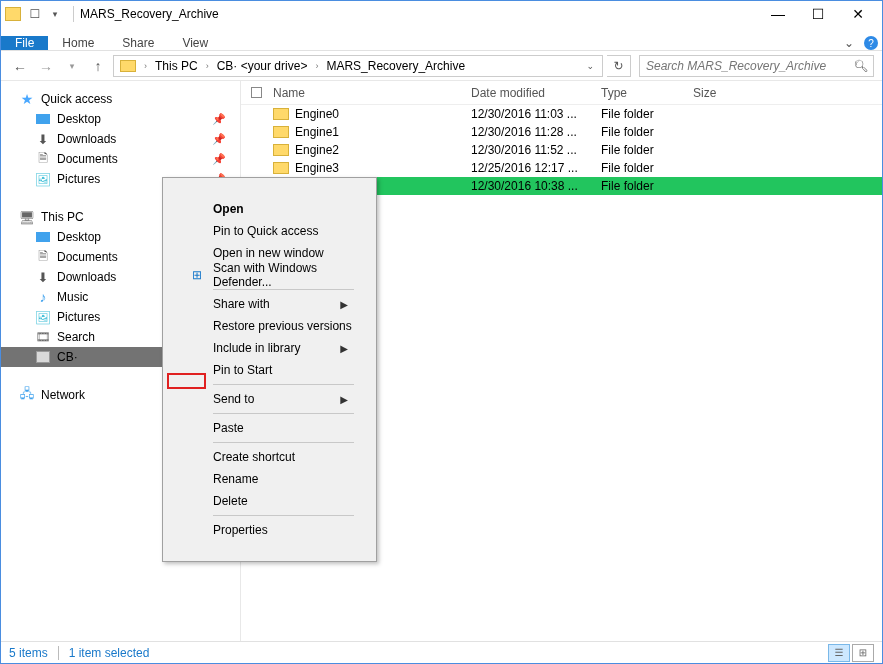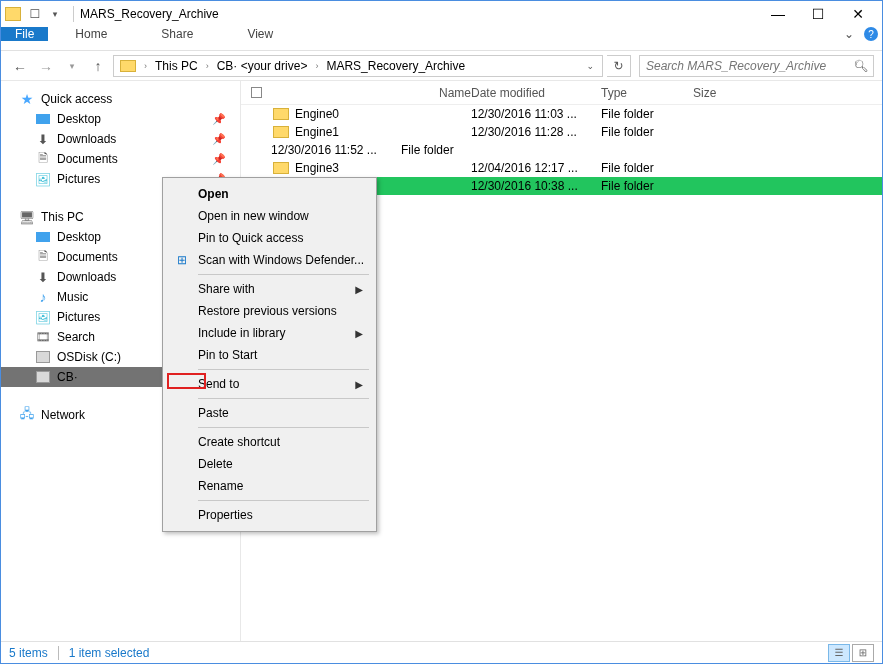--- a/index.html
+++ b/index.html
@@ -8,23 +8,23 @@
 
 .titlebar { height: 26px; background: #fff; display: flex; align-items: center; padding: 0 4px; }
 .titlebar .folder-icon { width: 16px; height: 14px; background: #ffd96a; border: 1px solid #d8b13a; margin-right: 6px; }
 .titlebar .qat-icon { width: 16px; height: 16px; display: flex; align-items: center; justify-content: center; color: #555; margin-right: 4px; }
 .titlebar .divider { width: 1px; height: 16px; background: #ccc; margin: 0 6px; }
 .titlebar .title { color: #000; }
 .titlebar .win-controls { margin-left: auto; display: flex; }
 .titlebar .win-btn { width: 40px; height: 26px; display: flex; align-items: center; justify-content: center; font-size: 14px; font-family: "Segoe UI Symbol", sans-serif; }
 
 
-.ribbon { height: 24px; display: flex; align-items: flex-start; border-bottom: 1px solid #e1e1e1; }
+.ribbon { height: 24px; display: flex; align-items: flex-end; border-bottom: 1px solid #e1e1e1; }
 .ribbon .file-tab { background: #1979ca; color: #fff; padding: 0 14px; display: flex; align-items: center; }
-.ribbon .tab { padding: 0 27px; display: flex; align-items: center; color: #444; }
+.ribbon .tab { padding: 0 14px; display: flex; align-items: center; color: #444; }
 .ribbon .spacer { flex: 1; }
 .ribbon .help { width: 22px; display: flex; align-items: center; justify-content: center; }
 .ribbon .expand { width: 22px; display: flex; align-items: center; justify-content: center; color: #555; }
 .help-circle { width: 14px; height: 14px; border-radius: 50%; background: #2e8ae6; color: #fff; font-size: 10px; display: flex; align-items: center; justify-content: center; }
 
 
 .navbar { height: 30px; display: flex; align-items: center; padding: 0 8px; gap: 4px; border-bottom: 1px solid #e8e8e8; }
 .nav-btn { width: 22px; height: 22px; display: flex; align-items: center; justify-content: center; color: #999; font-size: 14px; }
 .nav-btn.enabled { color: #555; }
 .addr { flex: 1; height: 22px; border: 1px solid #ccc; display: flex; align-items: center; padding: 0 2px; }
@@ -56,34 +56,34 @@
 .i-music { color: #40a2ed; font-size: 14px; }
 .i-video { color: #555; font-size: 12px; }
 .i-pc { color: #666; font-size: 13px; }
 .i-disk { width: 14px; height: 12px; background: #d9d9d9; border: 1px solid #999; }
 .i-net { color: #40a2ed; font-size: 13px; }
 
 
 .files { flex: 1; }
 .fhead { height: 24px; display: flex; align-items: center; color: #555; border-bottom: 1px solid #eee; }
 .fcol-check { width: 30px; display: flex; justify-content: center; }
-.fcol-name { width: 200px; padding-left: 2px; text-align: right; }
+.fcol-name { width: 200px; padding-left: 2px; }
 .fcol-date { width: 130px; }
 .fcol-type { width: 92px; }
 .fcol-size { width: 80px; }
 .chk { width: 11px; height: 11px; border: 1px solid #888; display: inline-block; position: relative; }
 .chk.checked::after { content: "✓"; position: absolute; top: -3px; left: 0; font-size: 11px; }
 
 .frow { height: 18px; display: flex; align-items: center; }
 .frow.selected { background: #22c55e; }
 .frow .fname { display: flex; align-items: center; }
 .frow .ffolder { width: 16px; height: 12px; background: #ffd96a; border: 1px solid #d8b13a; margin-right: 6px; }
 
 
-.ctxmenu { position: absolute; left: 161px; top: 176px; width: 215px; background: #f0f0f0; border: 1px solid #a0a0a0; box-shadow: 2px 2px 4px rgba(0,0,0,0.25); padding: 5px; }
+.ctxmenu { position: absolute; left: 161px; top: 176px; width: 215px; background: #f0f0f0; border: 1px solid #a0a0a0; box-shadow: 2px 2px 4px rgba(0,0,0,0.25); padding: 20px; }
 .ctxmenu .mrow { height: 22px; display: flex; align-items: center; padding-left: 30px; position: relative; }
 .ctxmenu .mrow.hover { background: #d8d8d8; }
 .ctxmenu .msep { height: 1px; background: #c8c8c8; margin: 3px 2px 3px 30px; }
 .ctxmenu .micon { position: absolute; left: 6px; width: 16px; height: 16px; display: flex; align-items: center; justify-content: center; }
 .ctxmenu .marrow { margin-left: auto; margin-right: 8px; font-size: 10px; color: #333; }
 .ctxmenu .mshield { font-size: 12px; color: #1979ca; }
 .redbox { position: absolute; border: 2px solid #e02020; pointer-events: none; }
 
 
 .status { position: absolute; bottom: 0; left: 0; right: 0; height: 22px; border-top: 1px solid #e1e1e1; display: flex; align-items: center; padding: 0 8px; color: #1979ca; }
@@ -216,26 +216,20 @@
               <span class="i-pic">🖼</span>
             </span>
             <span>Pictures</span>
           </div>
           <div class="sb-item indent">
             <span class="sb-icon">
               <span class="i-video">🎞</span>
             </span>
             <span>Search</span>
           </div>
-          <div class="sb-item indent">
-            <span class="sb-icon">
-              <div class="i-disk"></div>
-            </span>
-            <span>OSDisk (C:)</span>
-          </div>
           <div class="sb-item indent selected">
             <span class="sb-icon">
               <div class="i-disk"></div>
             </span>
             <span>CB·  <your drive=""></your></span>
           </div>
         </div>
     </div>
     <div class="sb-group">
       <div class="sb-item">
@@ -271,31 +265,35 @@
           <div class="fcol-name fname">
             <span class="ffolder"></span>
             <span>Engine1</span>
           </div>
           <div class="fcol-date">12/30/2016 11:28 ...</div>
           <div class="fcol-type">File folder</div>
           <div class="fcol-size"></div>
         </div>
         <div class="frow">
           <div class="fcol-check"></div>
+          <div class="fcol-name fname">
+            <span class="ffolder"></span>
+            <span>Engine2</span>
+          </div>
           <div class="fcol-date">12/30/2016 11:52 ...</div>
           <div class="fcol-type">File folder</div>
           <div class="fcol-size"></div>
         </div>
         <div class="frow">
           <div class="fcol-check"></div>
           <div class="fcol-name fname">
             <span class="ffolder"></span>
             <span>Engine3</span>
           </div>
-          <div class="fcol-date">12/04/2016 12:17 ...</div>
+          <div class="fcol-date">12/25/2016 12:17 ...</div>
           <div class="fcol-type">File folder</div>
           <div class="fcol-size"></div>
         </div>
         <div class="frow selected">
           <div class="fcol-check">
             <span class="chk checked"></span>
           </div>
           <div class="fcol-name fname">
             <span class="ffolder"></span>
             <span>Engine4</span>
@@ -306,24 +304,24 @@
         </div>
       </div>
   </div>
 </div>
 
 <div class="ctxmenu">
   <div class="mrow">
       <span style="font-weight:600;">Open</span>
     </div>
   <div class="mrow">
+      <span>Pin to Quick access</span>
+    </div>
+  <div class="mrow">
       <span>Open in new window</span>
-    </div>
-  <div class="mrow">
-      <span>Pin to Quick access</span>
     </div>
   <div class="mrow">
     <span class="micon mshield">⊞</span>
     <span>Scan with Windows Defender...</span>
   </div>
   <div class="msep"></div>
   <div class="mrow">
       <span>Share with</span>
       <span class="marrow">▶</span>
     </div>
@@ -344,24 +342,24 @@
     </div>
   <div class="msep"></div>
   <div class="mrow">
       <span>Paste</span>
     </div>
   <div class="msep"></div>
   <div class="mrow">
       <span>Create shortcut</span>
     </div>
   <div class="mrow">
+      <span>Rename</span>
+    </div>
+  <div class="mrow">
       <span>Delete</span>
-    </div>
-  <div class="mrow">
-      <span>Rename</span>
     </div>
   <div class="msep"></div>
   <div class="mrow">
       <span>Properties</span>
     </div>
 </div>
 <div class="redbox" style="left:166px; top:372px; width:39px; height:16px;"></div>
 
 <div class="status">
   <span>5 items</span>

